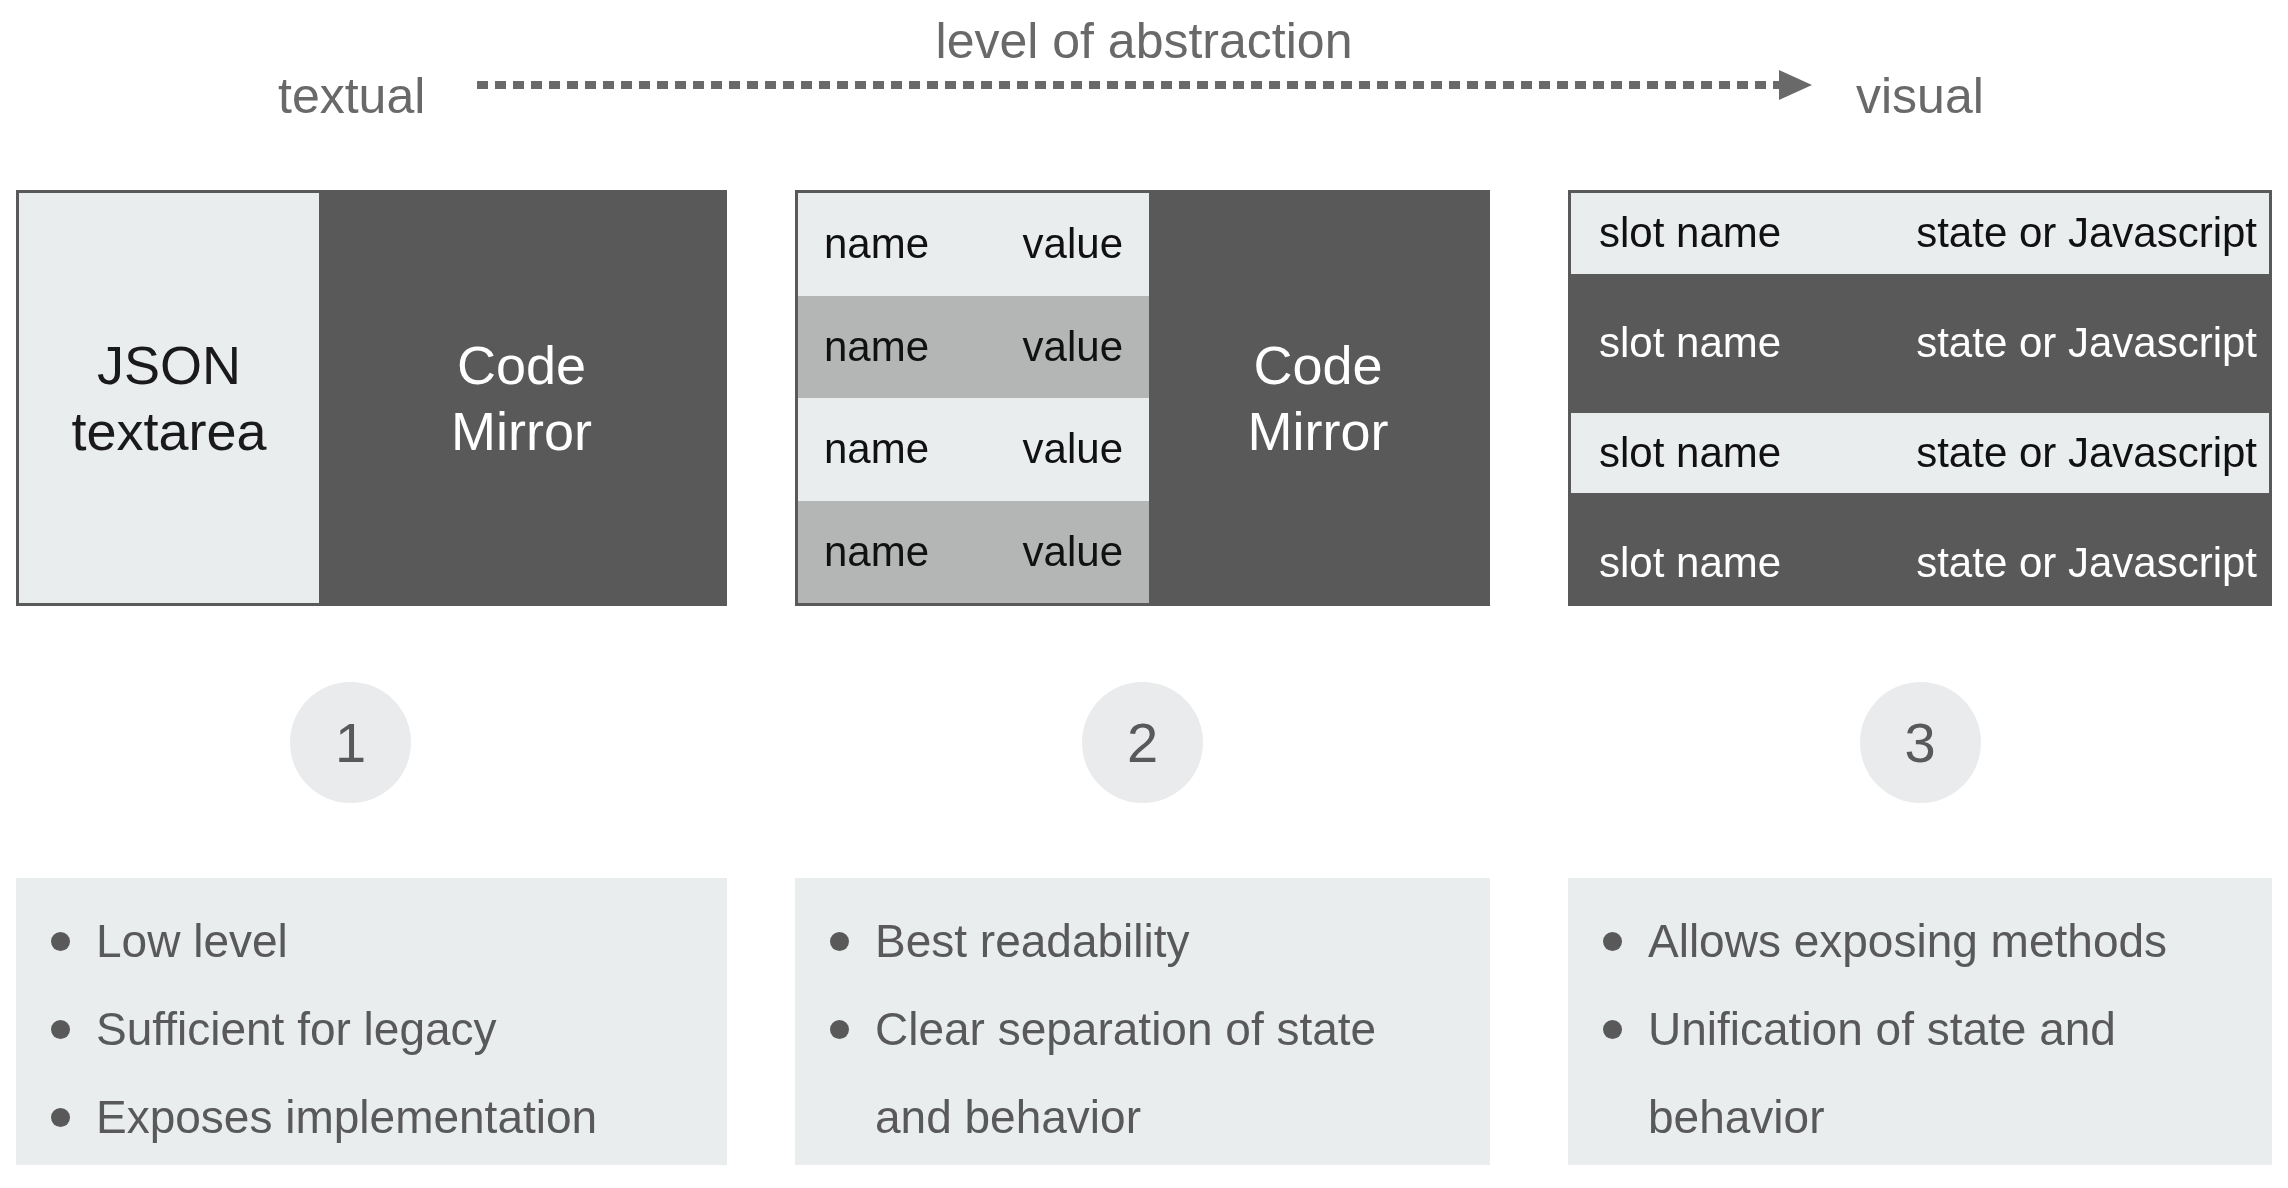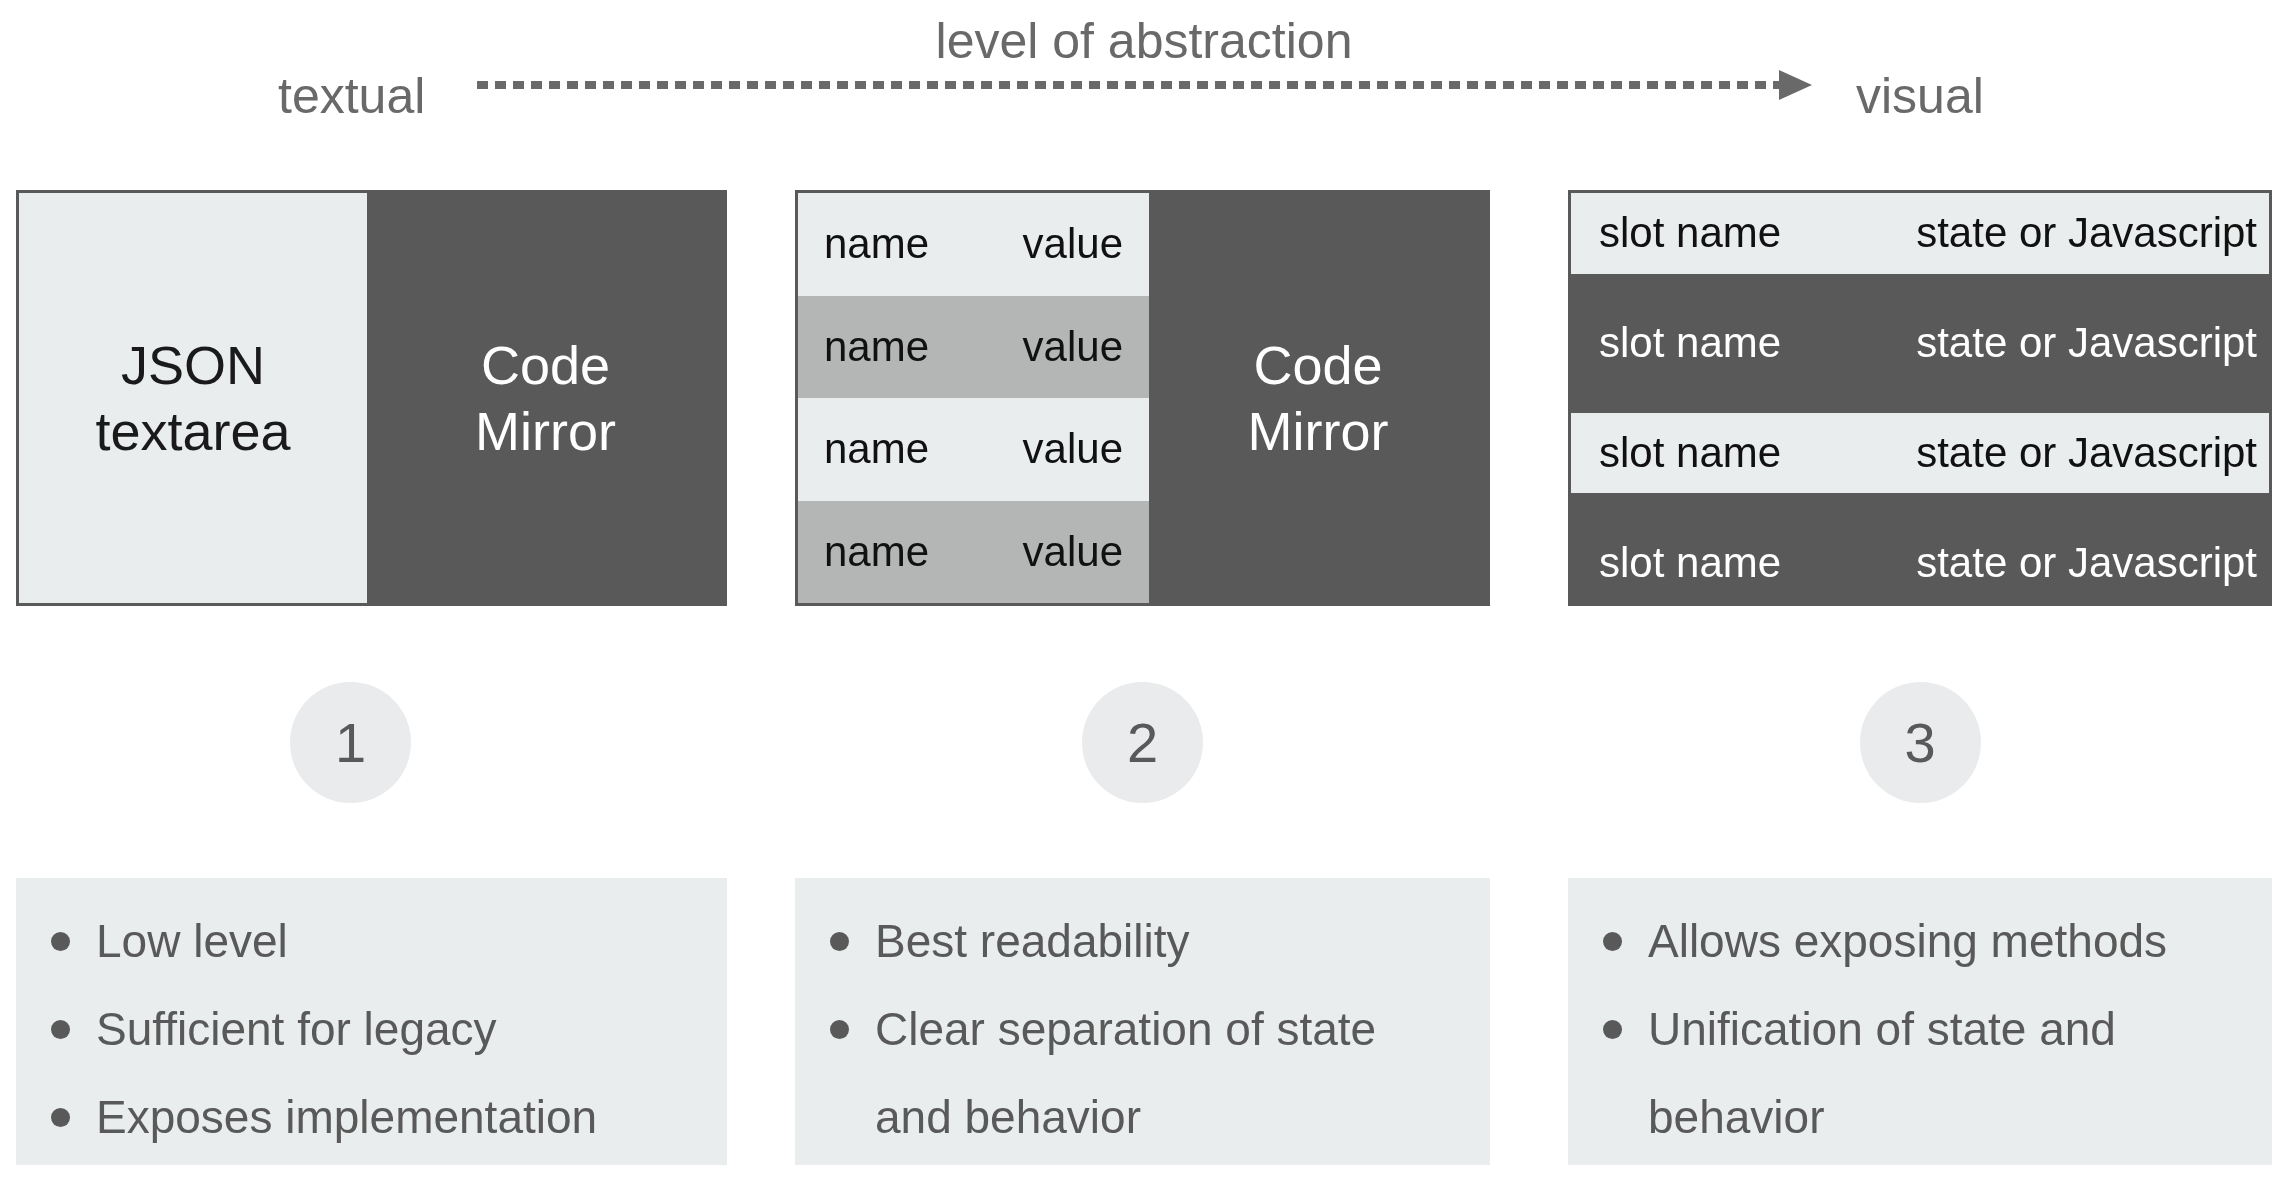--- a/index.html
+++ b/index.html
@@ -31,21 +31,21 @@
   .col{position:absolute;top:190px;display:flex;flex-direction:column;align-items:center;}
   .col1{left:16px;width:711px;}
   .col2{left:795px;width:695px;}
   .col3{left:1568px;width:704px;}
 
   
   .panel{
     width:100%;height:416px;border:3px solid #595959;box-sizing:border-box;
     display:flex;background:#595959;
   }
-  .half-light{width:348px;background:#e9edee;display:flex;align-items:center;justify-content:center;}
+  .half-light{width:300px;background:#e9edee;display:flex;align-items:center;justify-content:center;}
   .half-dark{flex:1;background:#595959;display:flex;align-items:center;justify-content:center;}
   .panel-label{font-size:54px;line-height:66px;text-align:center;}
   .black-text{color:#1a1a1a;}
   .white-text{color:#ffffff;}
 
   .kv-table{width:351px;display:flex;flex-direction:column;}
   .kv-row{
     flex:1;display:flex;align-items:center;justify-content:space-between;
     padding:0 26px;font-size:42px;color:#111111;
   }

